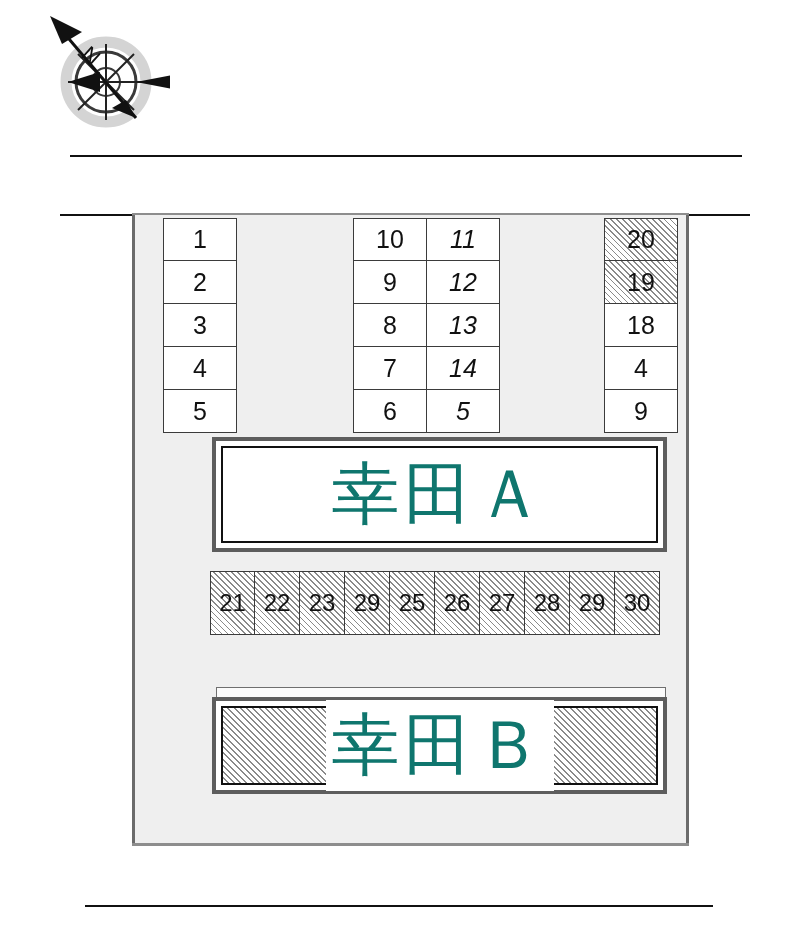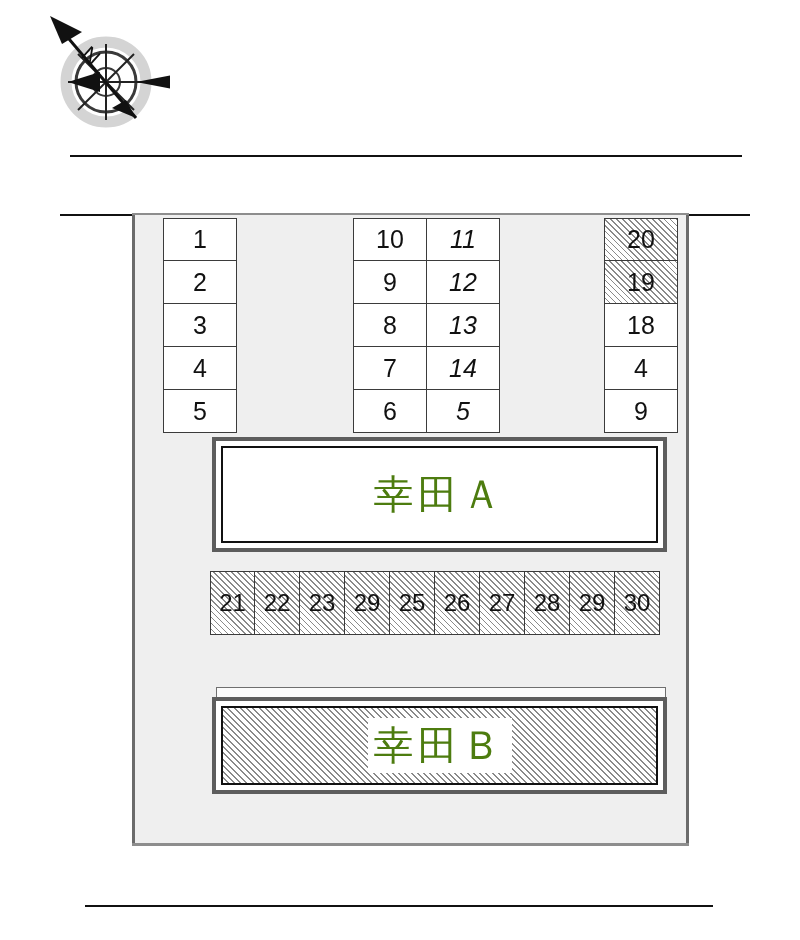--- a/index.html
+++ b/index.html
@@ -115,22 +115,22 @@
   .building .inner {
     position: absolute;
     left: 5px; top: 5px; right: 5px; bottom: 5px;
     border: 2px solid #111;
     box-sizing: border-box;
     display: flex;
     align-items: center;
     justify-content: center;
   }
   .building .label {
-    font-size: 40px;
-    color: #4d7c0f;
+    font-size: 68px;
+    color: #0f766e;
     letter-spacing: 4px;
     position: relative;
     z-index: 3;
     padding: 0 6px;
     font-family: Liberation Serif, serif;
   }
 
   #building-a {
     left: 212px;
     top: 437px;

